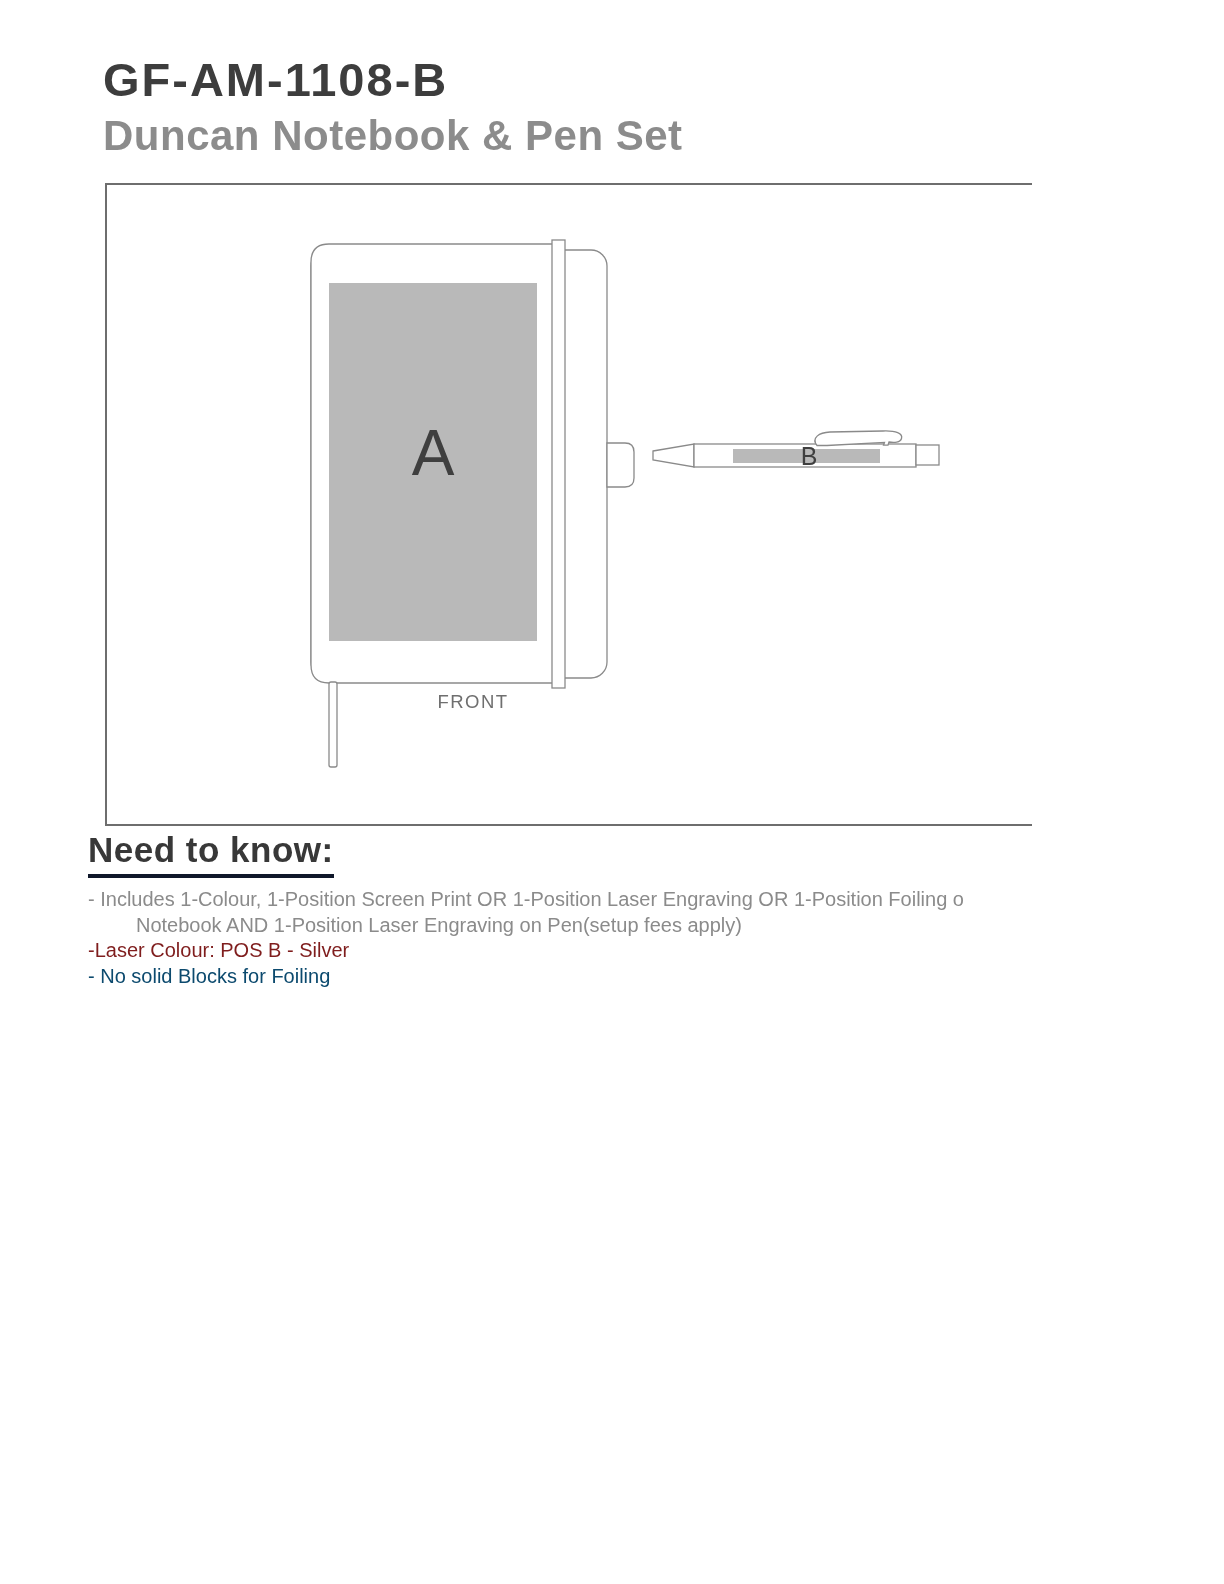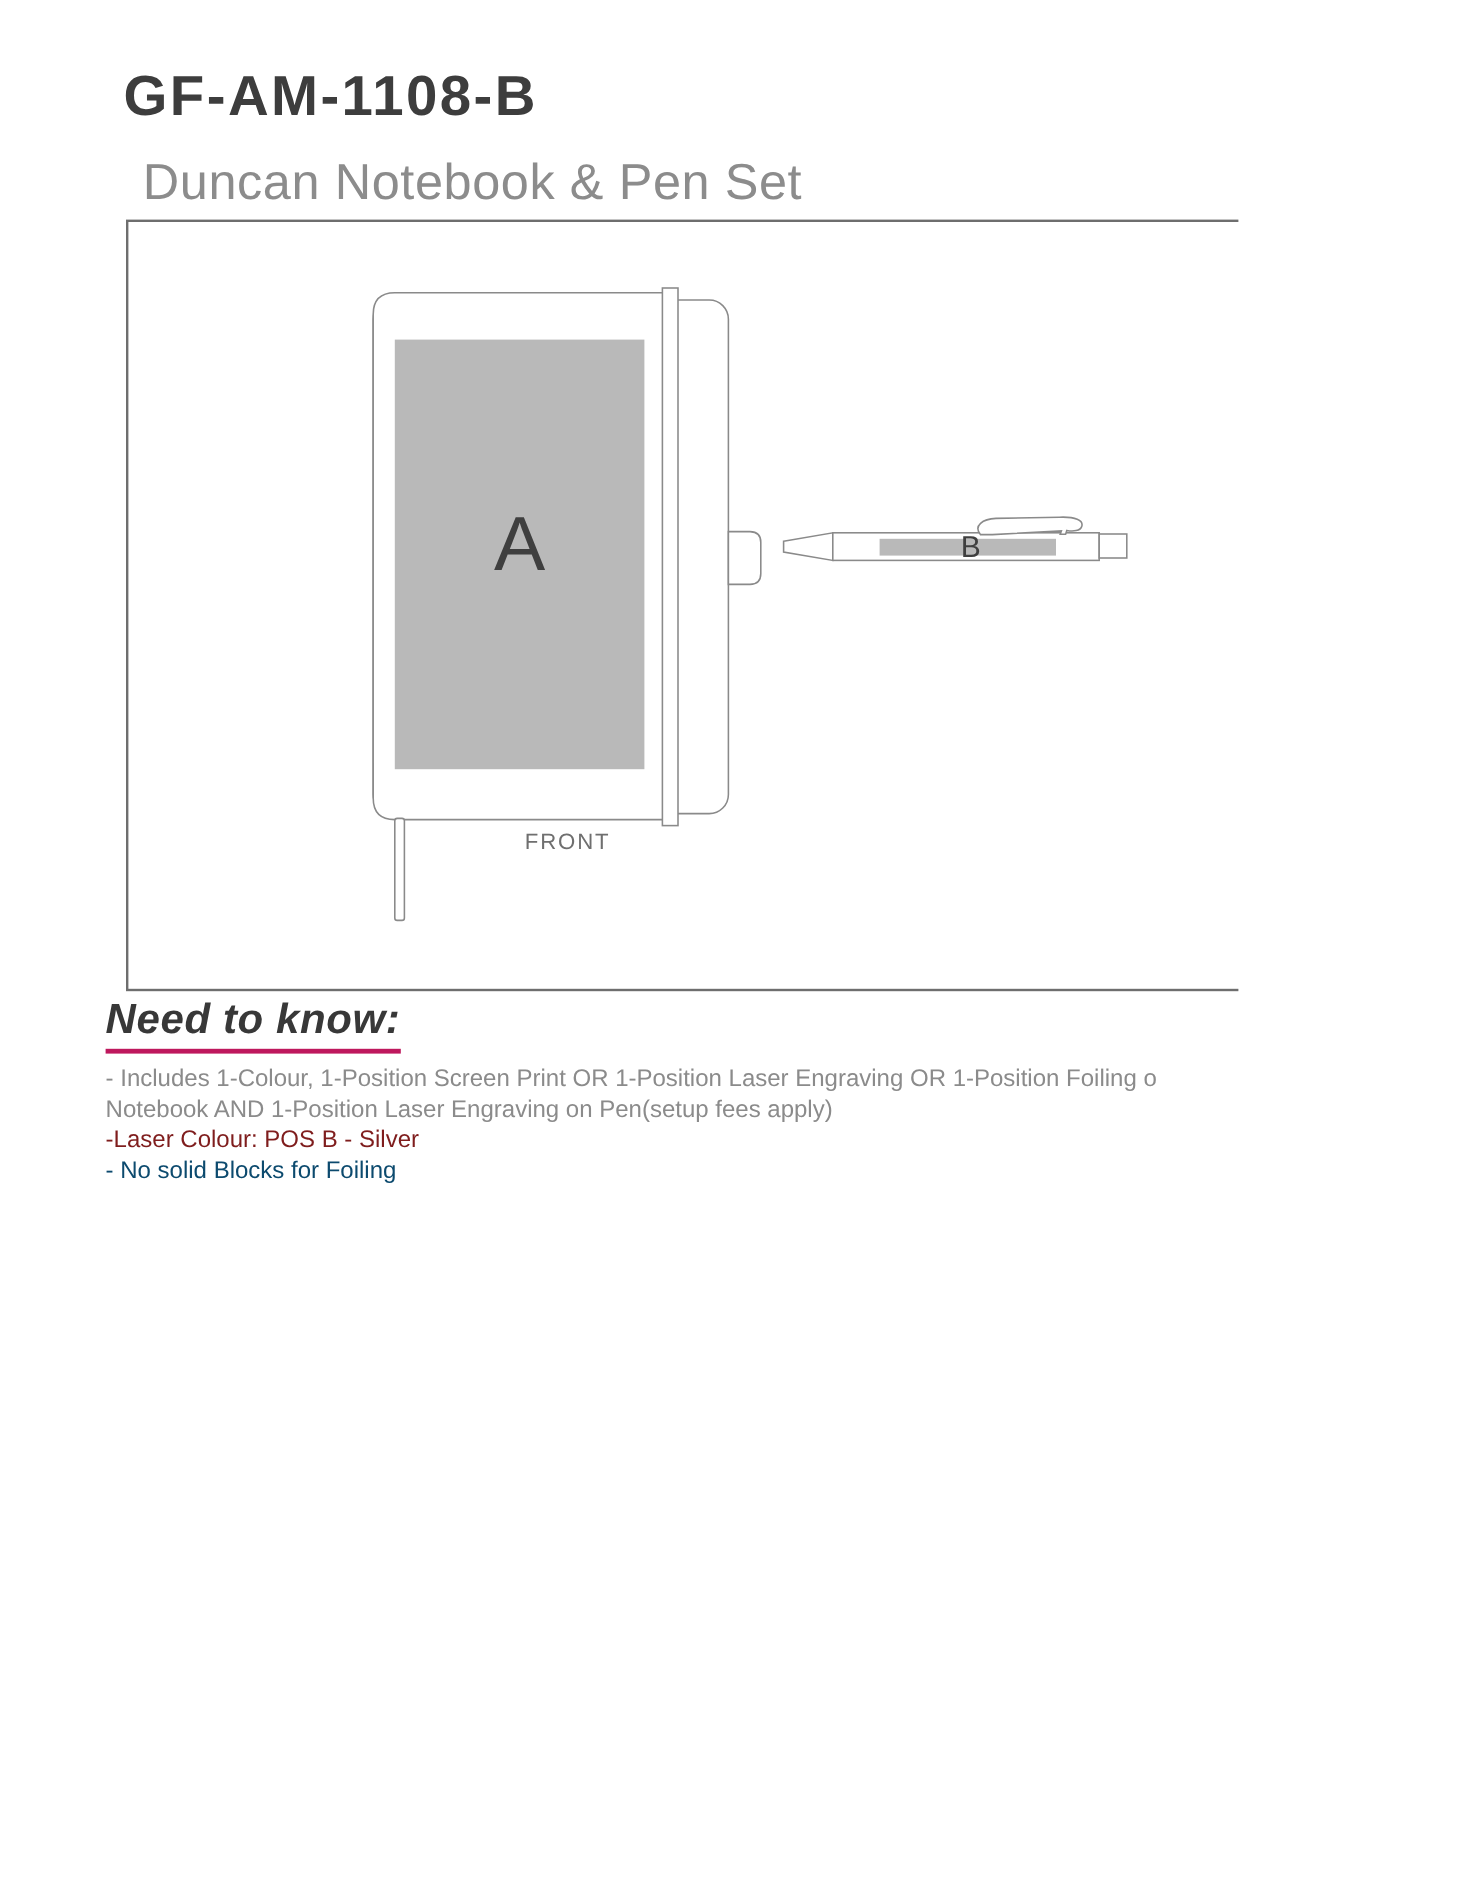--- a/index.html
+++ b/index.html
@@ -5,32 +5,32 @@
   html,body{margin:0;padding:0;background:#ffffff;}
   .page{
     position:relative;width:1032px;height:1584px;background:#ffffff;
     font-family:"Liberation Sans",sans-serif;overflow:hidden;
   }
   .title{
     position:absolute;left:103px;top:52px;margin:0;
     font-size:47px;font-weight:700;color:#3d3d3d;letter-spacing:2px;
   }
   .subtitle{
-    position:absolute;left:103px;top:112px;margin:16px;
-    font-size:42px;font-weight:400;color:#8c8c8c;letter-spacing:0.5px;
+    position:absolute;left:103px;top:112px;margin:0;
+    font-size:42px;font-weight:700;color:#8c8c8c;letter-spacing:0.5px;
   }
   .diagram-box{
     position:absolute;left:105px;top:183px;width:1038px;height:643px;
     border:2px solid #6e6e6e;box-sizing:border-box;background:#ffffff;
   }
   .diagram-box svg{position:absolute;left:0;top:0;}
   .ntk-heading{
     position:absolute;left:88px;top:830px;
     font-size:35px;font-weight:700;color:#383838;letter-spacing:0.5px;
-    border-bottom:4px solid #be185d;padding-bottom:4px;font-style:italic;
+    border-bottom:4px solid #0f172a;padding-bottom:4px;
   }
   .ntk-lines{
     position:absolute;left:88px;top:887px;
     font-size:20px;line-height:25.6px;font-weight:400;
   }
   .ntk-line{white-space:nowrap;}
   .outline{fill:#ffffff;stroke:#8a8a8a;stroke-width:1.3;}
   .imprint-letter{
     font-family:"Liberation Sans",sans-serif;
     text-anchor:middle;dominant-baseline:central;font-weight:400;
@@ -83,18 +83,18 @@
                C 795.5 259.5 789 260 784 259
                L 783 262.2 L 778.5 262.2 L 779.5 259.4
                L 722 262.5 Z"></path>
     </svg>
   </div>
 
   <div class="ntk-heading">Need to know:</div>
 
   <div class="ntk-lines">
     <div class="ntk-line" style="color: rgb(139, 139, 139);">- Includes 1-Colour, 1-Position Screen Print OR 1-Position Laser Engraving OR 1-Position Foiling o</div>
-    <div class="ntk-line" style="color: rgb(139, 139, 139);">Notebook AND 1-Position Laser Engraving on Pen(setup fees apply)</div>
+    <div class="ntk-line" style="color: rgb(139, 139, 139); margin-left: 48px;">Notebook AND 1-Position Laser Engraving on Pen(setup fees apply)</div>
     <div class="ntk-line" style="color: #7f1d1d;">-Laser Colour: POS B - Silver</div>
     <div class="ntk-line" style="color: #0c4a6e;">- No solid Blocks for Foiling</div>
   </div>
 
 </div>
 
 </body></html>

